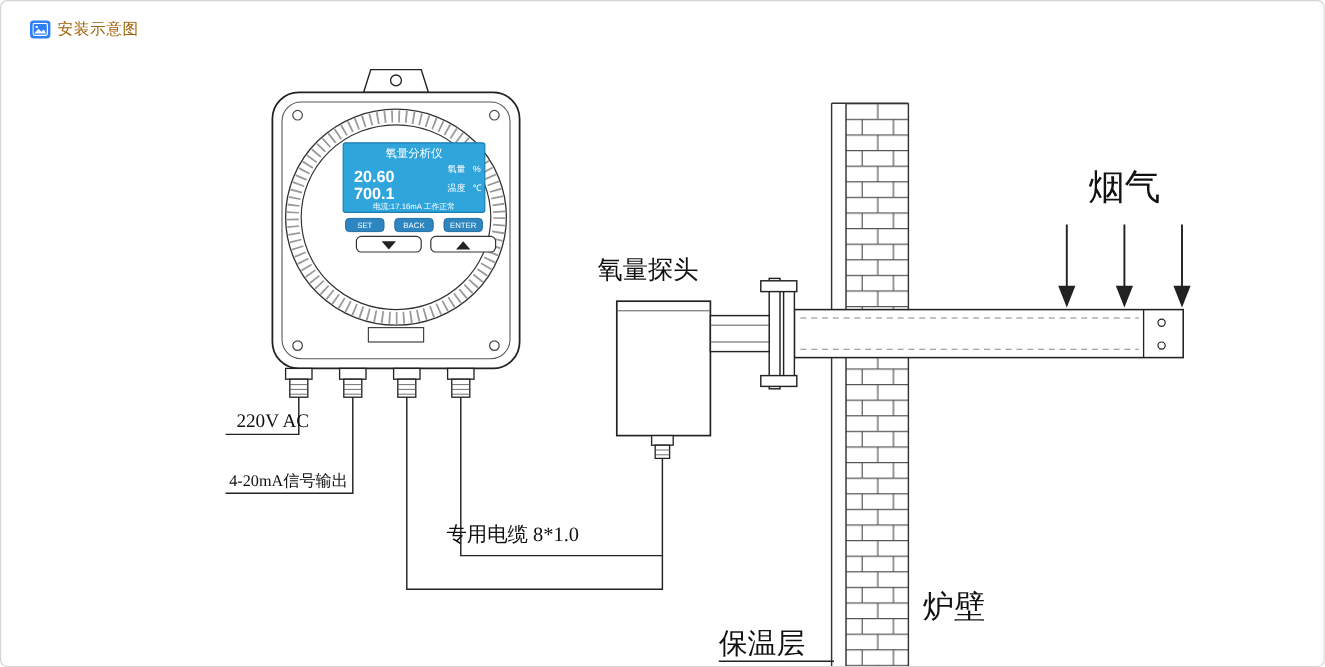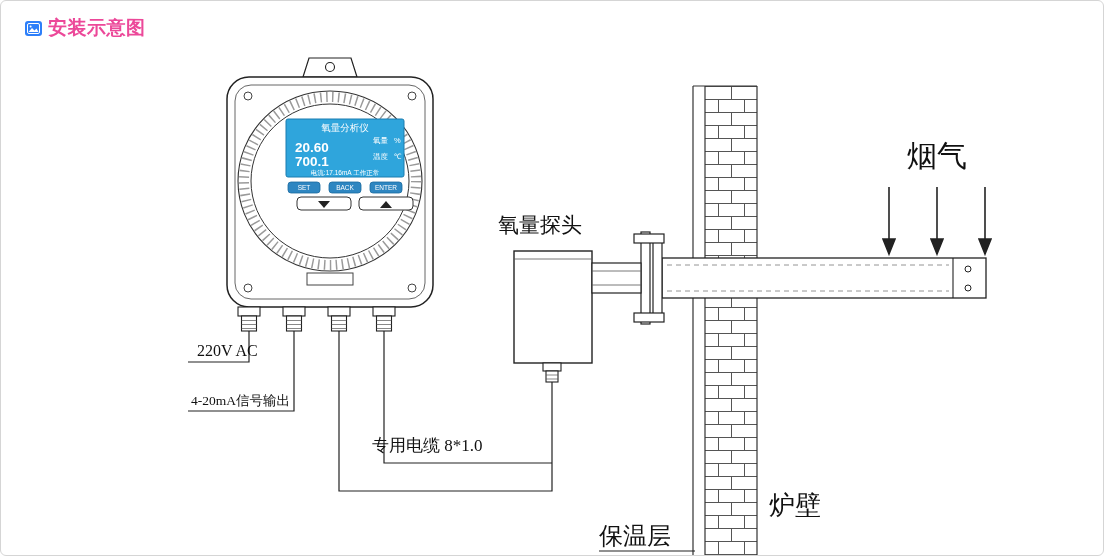--- a/index.html
+++ b/index.html
@@ -16,21 +16,21 @@
   .hdr{
     position:absolute;left:24px;top:14px;
     display:flex;align-items:center;gap:6px;
     z-index:5;
   }
   .hdr-icon{
     width:17px;height:15px;border-radius:3px;
     background:#2d7ff9;display:flex;align-items:center;justify-content:center;
   }
   .hdr-title{
-    font-size:19px;color:#ec4899;letter-spacing:.5px;font-weight:bold;
+    font-size:13px;color:#a16207;letter-spacing:.5px;
   }
   svg.diagram{position:absolute;left:0;top:0;}
   text{user-select:none;}
   .cad{font-family:"Liberation Serif", serif; fill:#111;}
   .scr{font-family:"Liberation Sans", sans-serif; fill:#ffffff;}
 </style>
 </head>
 <body>
 
 <div class="page">

